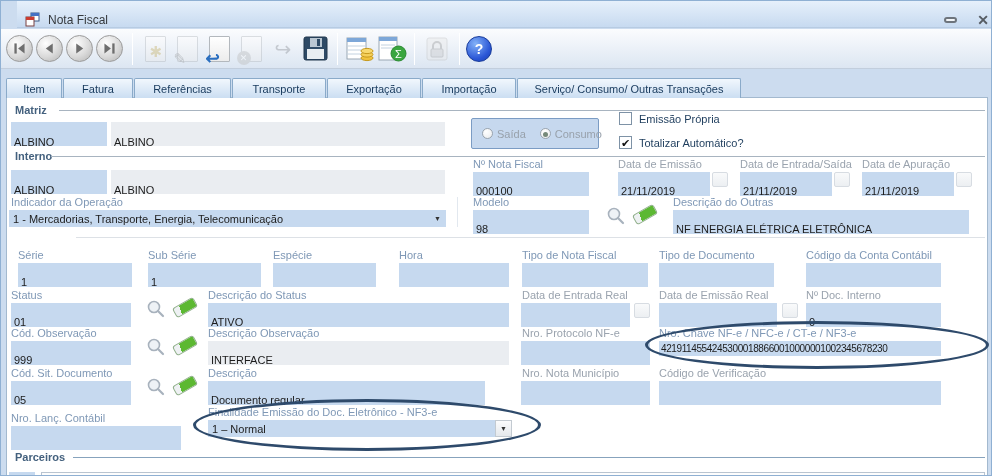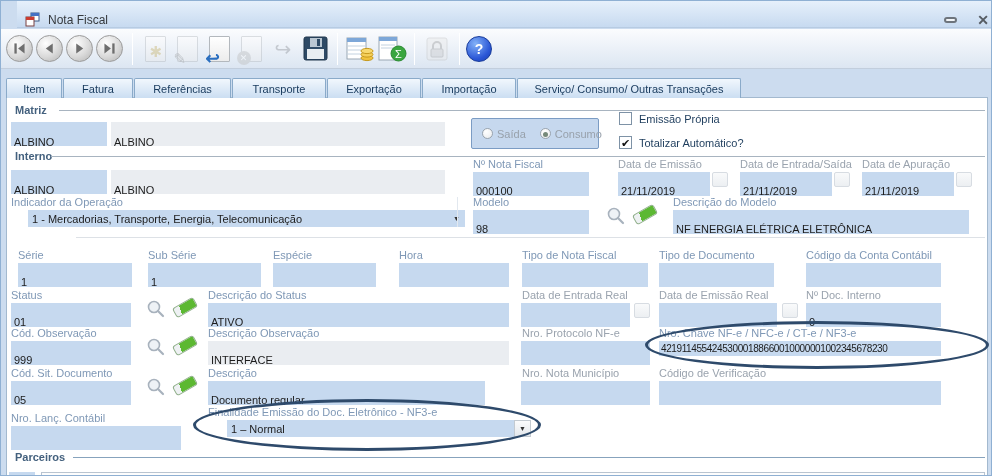--- a/index.html
+++ b/index.html
@@ -28,21 +28,21 @@
   .panel{position:absolute;left:5px;top:96px;width:982px;height:379px;background:#ffffff;border:1px solid #a3b9cf;z-index:1;}
   .lbl,.lblm,.grp{position:absolute;font-size:11px;white-space:nowrap;z-index:2;}
   .lbl{color:#7f98b6;}
   .lblm{color:#9aa3ae;}
   .grp{color:#44617e;font-weight:bold;}
   .gline,.hline{position:absolute;height:1px;z-index:2;}
   .box{position:absolute;height:15px;background:#c6d9ef;font-size:11px;color:#1c1c1c;line-height:15px;padding:12px 3px;white-space:nowrap;overflow:hidden;z-index:2;}
   .boxg{background:#eaedf1;}
   .tall{height:16px;line-height:16px;}
   .chave{font-size:10px;letter-spacing:-0.4px;padding:0 2px;line-height:15px;}
-  .combo{position:absolute;height:17px;background:#c6d9ef;display:flex;align-items:center;z-index:2;margin-left:19px;}
+  .combo{position:absolute;height:17px;background:#c6d9ef;display:flex;align-items:center;z-index:2;}
   .combo .val{flex:1;font-size:11px;color:#1c1c1c;padding-left:4px;white-space:nowrap;overflow:hidden;}
   .combo .arr{font-size:7px;color:#333;padding:0 5px;}
   .combo .arrbtn{width:17px;height:17px;background:linear-gradient(#fbfbfc,#e4e8ec);border:1px solid #c3cad1;font-size:7px;color:#333;display:flex;align-items:center;justify-content:center;}
   .dbtn{position:absolute;width:16px;height:15px;background:linear-gradient(#f9fafb,#eceff2);border:1px solid #d7dce2;border-radius:2px;z-index:2;}
   .mini{position:absolute;z-index:3;}
   .er{display:block;width:24px;height:11px;border-radius:3px;background:linear-gradient(100deg,#eef1f3 0 28%,#5cb832 28%);border:1px solid #8fae8a;transform:rotate(-30deg);}
   .radiopanel{position:absolute;left:470px;top:117px;width:128px;height:31px;background:#c6d8ee;border:1px solid #7b9cc4;border-radius:2px;display:flex;align-items:center;gap:14px;padding-left:10px;z-index:2;}
   .radio{width:11px;height:11px;border-radius:50%;border:1px solid #9aa4ae;background:radial-gradient(circle at 35% 30%,#ffffff,#e8eaec);position:relative;}
   .radio.sel::after{content:"";position:absolute;left:2.5px;top:2.5px;width:5px;height:5px;border-radius:50%;background:#76897a;}
   .rlabel{font-size:11px;color:#98a1ab;margin-left:4px;}
@@ -235,21 +235,21 @@
   <div class="gline" style="left:456px;top:196px;width:1px;height:30px;background:#e2e8ef"></div>
   <span class="lbl" style="left:472px;top:195px">Modelo</span>
   <div class="box" style="left:472px;top:209px;width:116px">98</div>
   <span class="mini" style="left:604px;top:204px"><svg width="22" height="22" viewBox="0 0 22 22">
         <circle cx="9" cy="9" r="5.5" fill="#eef2f6" stroke="#a8b2bd" stroke-width="1.6"></circle>
         <line x1="13" y1="13" x2="18" y2="18" stroke="#a8b2bd" stroke-width="2.2" stroke-linecap="round"></line>
       </svg></span>
   <span class="mini" style="left:632px;top:208px">
       <span class="er"></span>
     </span>
-  <span class="lbl" style="left:672px;top:195px">Descrição do Modelo</span>
+  <span class="lbl" style="left:672px;top:195px">Descrição do Outras</span>
   <div class="box" style="left:672px;top:209px;width:296px">NF ENERGIA ELÉTRICA ELETRÔNICA</div>
 
   <div class="hline" style="left:75px;top:236px;width:909px;background:#dde1e6"></div>
 
   <span class="lbl" style="left:17px;top:248px">Série</span>
   <div class="box" style="left:17px;top:262px;width:114px">1</div>
   <span class="lbl" style="left:147px;top:248px">Sub Série</span>
   <div class="box" style="left:147px;top:262px;width:113px">1</div>
   <span class="lbl" style="left:272px;top:248px">Espécie</span>
   <div class="box" style="left:272px;top:262px;width:103px"></div>

